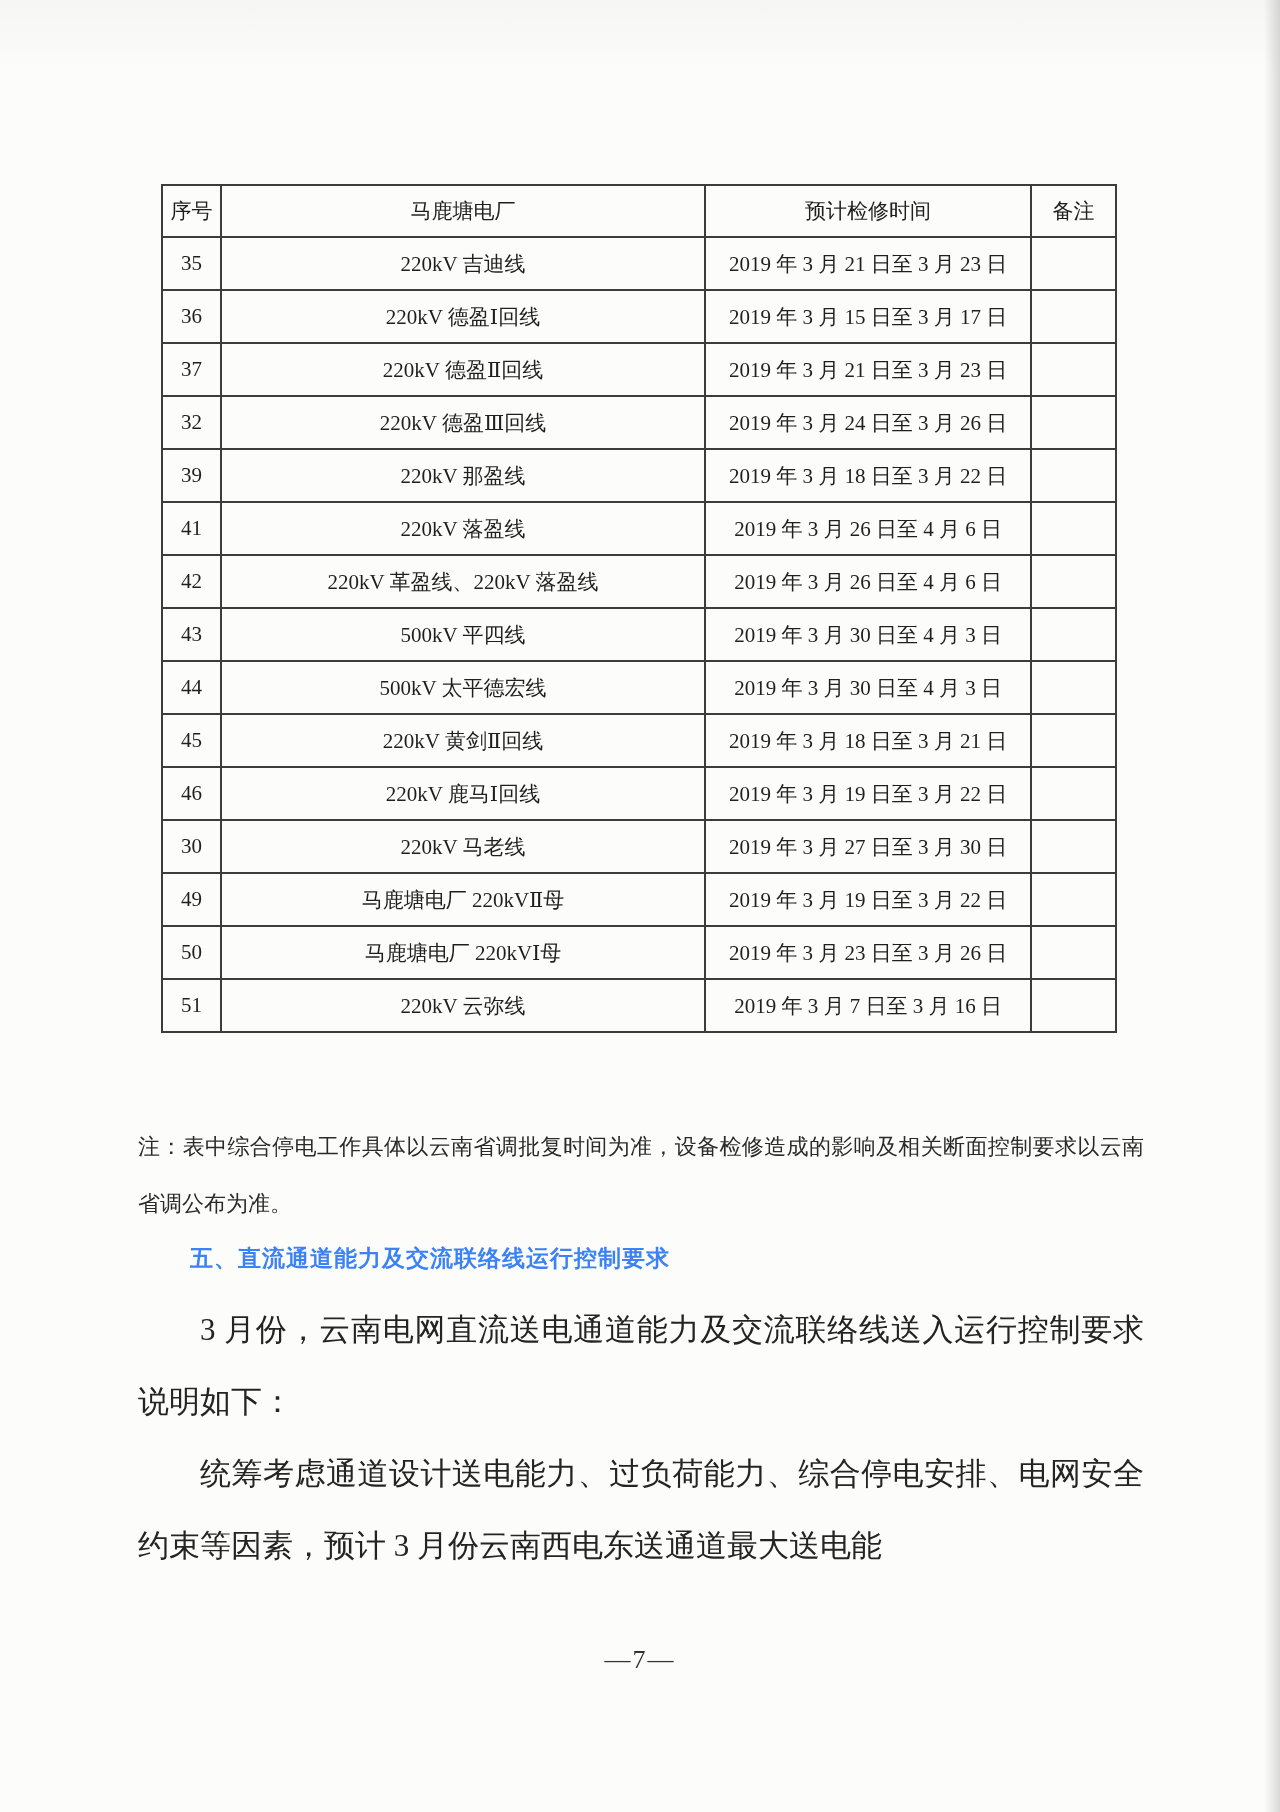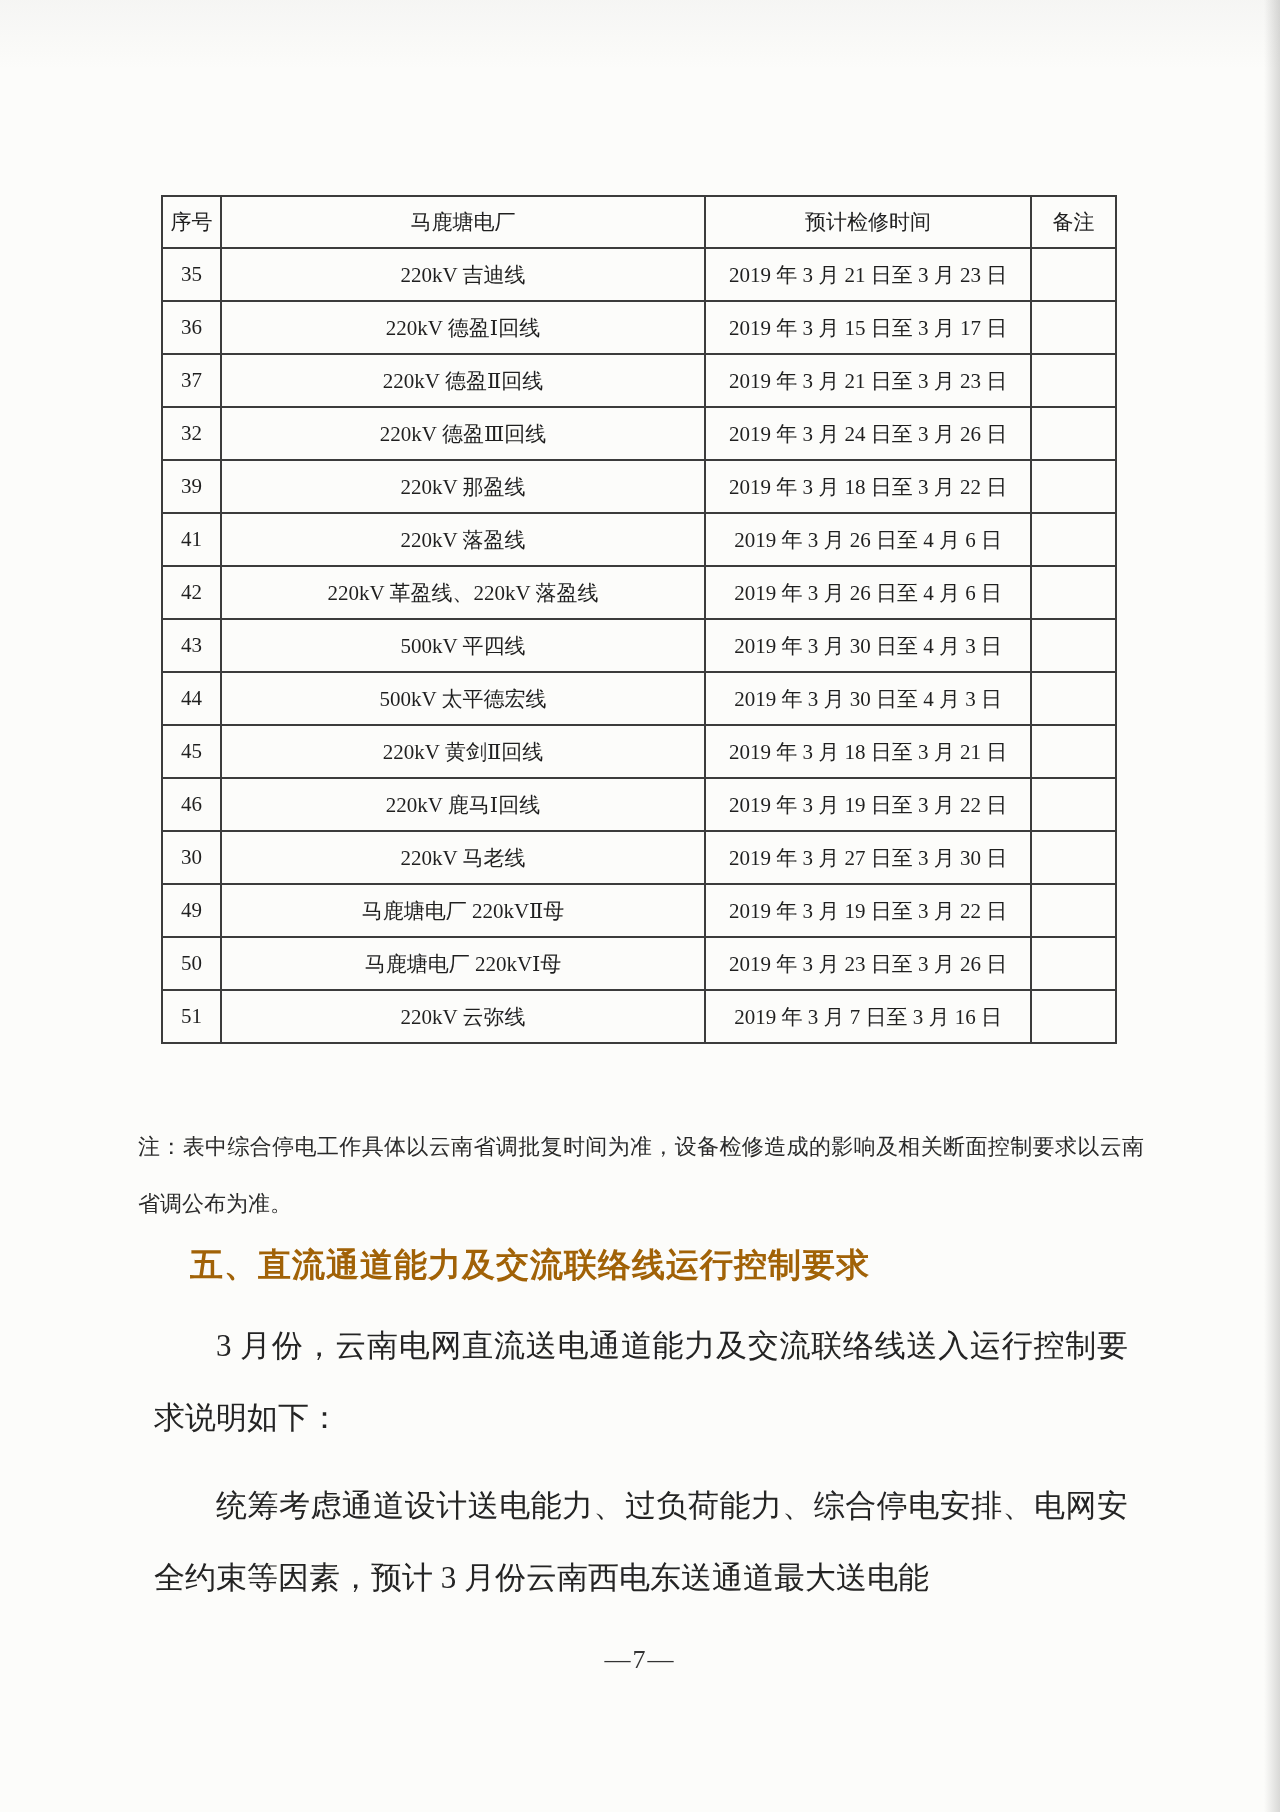--- a/index.html
+++ b/index.html
@@ -18,21 +18,21 @@
     background:linear-gradient(to right, rgba(0,0,0,0) 0%, rgba(90,90,88,0.22) 100%);
     pointer-events:none;
   }
   .scan-top{
     position:absolute;top:0;left:0;width:100%;height:70px;
     background:linear-gradient(to bottom, rgba(120,120,125,0.05), rgba(120,120,125,0));
     pointer-events:none;
   }
 
   table.maint{
-    position:absolute;left:161px;top:195px;
+    position:absolute;left:161px;top:184px;
     width:954px;
     border-collapse:collapse;
     table-layout:fixed;
   }
   table.maint th, table.maint td{
     border:2px solid #3c3c3c;
     text-align:center;
     vertical-align:middle;
     font-size:21px;
     font-weight:normal;
@@ -50,31 +50,31 @@
   .note{
     position:absolute;left:138px;top:1118px;width:1006px;
     font-size:22px;line-height:57px;
     text-align:justify;
     color:#2a2a2a;
   }
   .sec-heading{
     position:absolute;left:190px;top:1243px;
     font-family:"DejaVu Sans","Liberation Sans",sans-serif;
     font-weight:bold;
-    font-size:33px;
+    font-size:23px;
     letter-spacing:1px;
-    color:#a16207;
+    color:#3b82f6;
   }
   .body-text{
     position:absolute;left:138px;top:1294px;width:1006px;
     font-size:31px;line-height:72px;
     text-align:justify;
     color:#242424;
   }
-  .body-text p{margin:16px;text-indent:2em;}
+  .body-text p{margin:0;text-indent:2em;}
   .page-number{
     position:absolute;left:0;top:1645px;width:100%;
     text-align:center;
     font-size:26px;
     color:#333;
     letter-spacing:2px;
   }
 </style>
 </head>
 <body>

